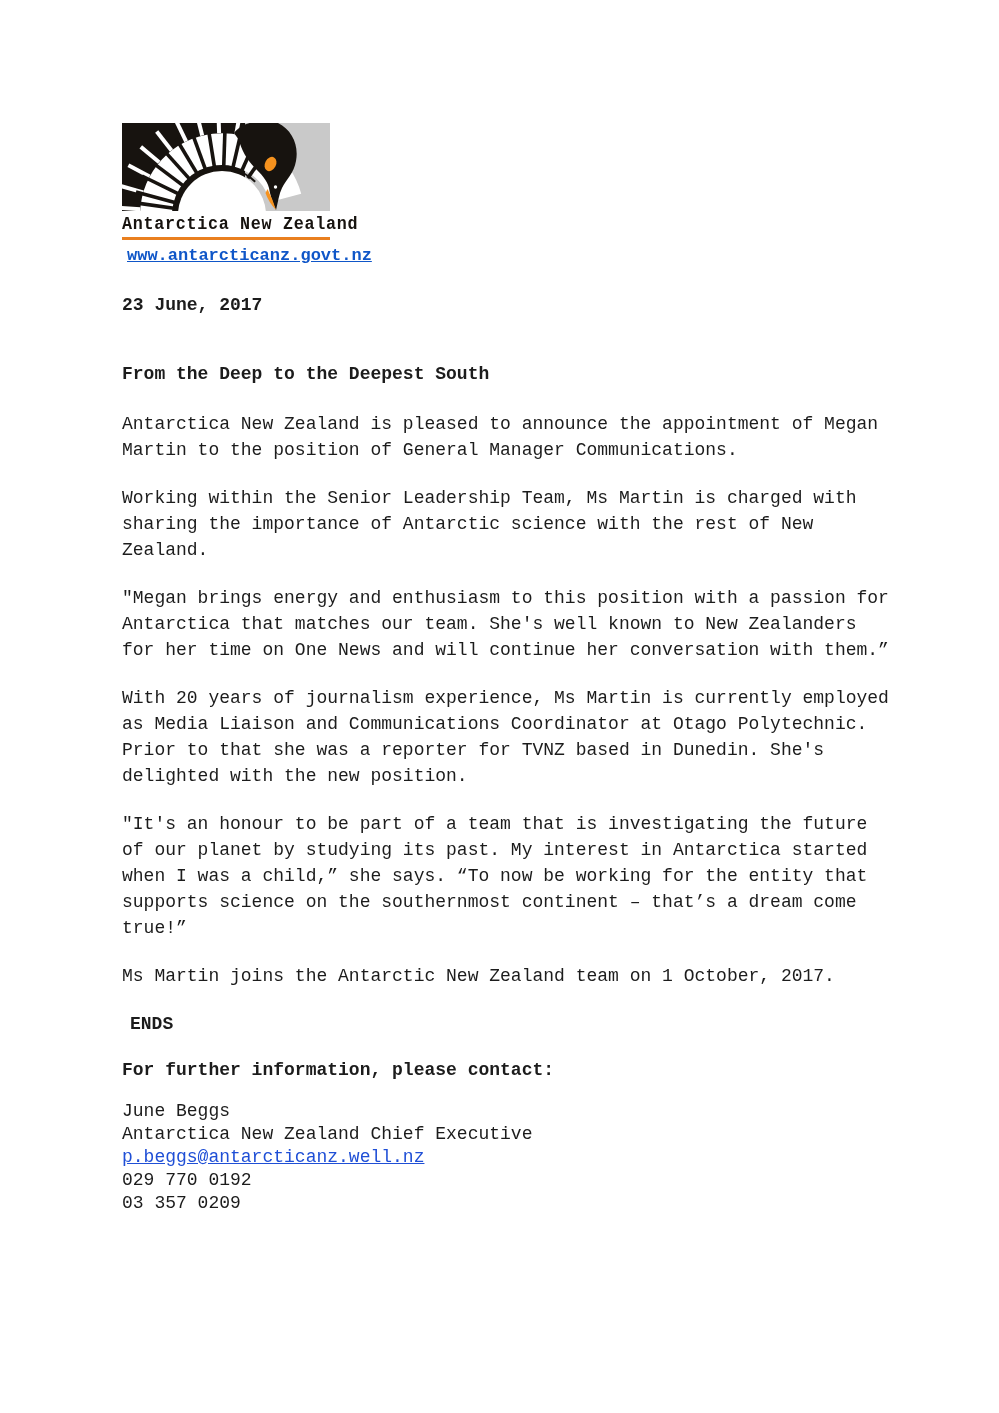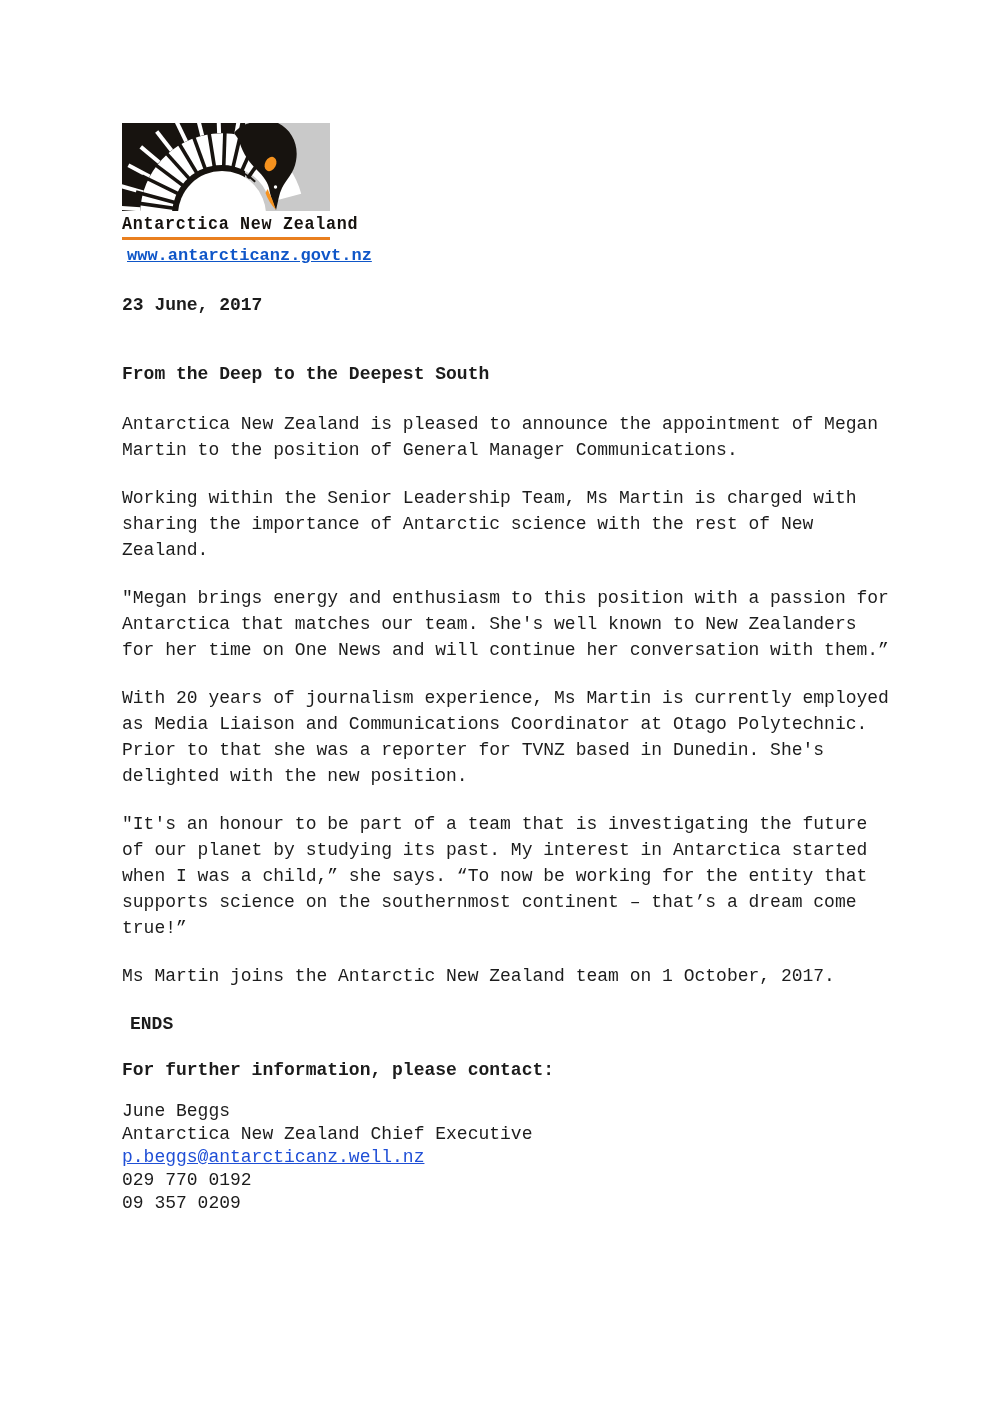--- a/index.html
+++ b/index.html
@@ -184,16 +184,16 @@
   <p class="ends-marker">ENDS</p>
   <p class="contact-heading">For further information, please contact:</p>
 
   <div class="contact-block">
     <p class="contact-line">June Beggs</p>
     <p class="contact-line">Antarctica New Zealand Chief Executive</p>
     <p class="contact-line">
       <a class="email-link" href="#">p.beggs@antarcticanz.well.nz</a>
     </p>
     <p class="contact-line">029 770 0192</p>
-    <p class="contact-line">09 357 0209</p>
+    <p class="contact-line">03 357 0209</p>
   </div>
 
 </div>
 
 </body></html>

